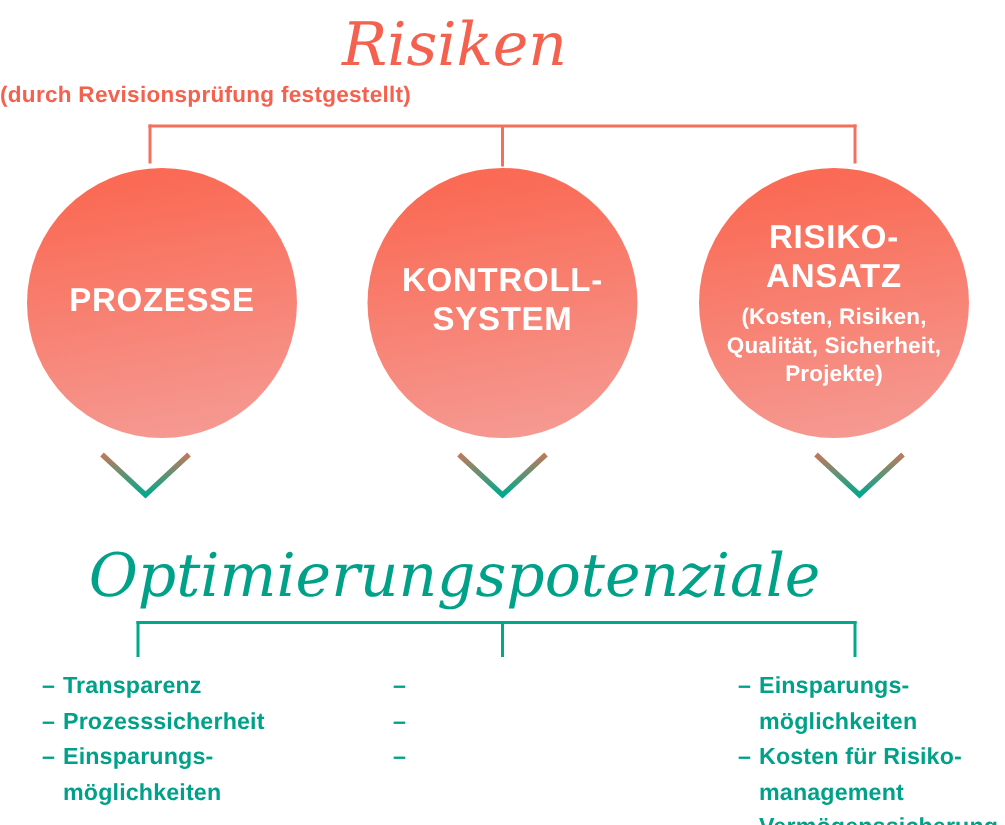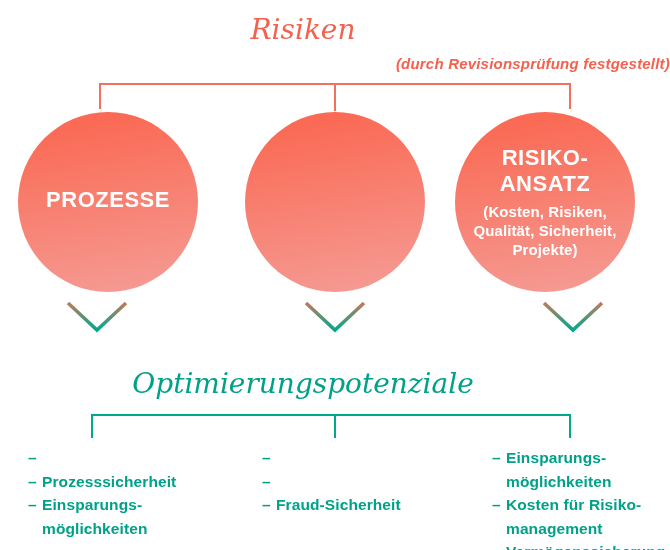--- a/index.html
+++ b/index.html
@@ -13,27 +13,27 @@
     --chevron-top:#c0795c;
   }
   html,body{margin:0;padding:0;background:#ffffff;}
   .stage{
     position:relative;width:670px;height:550px;background:#ffffff;
     font-family:"Liberation Sans",sans-serif;overflow:hidden;
   }
   .serif-title{
     position:absolute;left:0;width:606px;text-align:center;
     font-family:"DejaVu Serif","Liberation Serif",serif;
-    font-style:italic;font-weight:400;font-size:28px;line-height:48px;
+    font-style:italic;font-weight:400;font-size:40px;line-height:48px;
   }
   .risiken-title{top:6px;color:var(--coral-text);}
   .opt-title{top:344px;color:var(--teal-text);margin-top:16px;}
   .risiken-subtitle{
-    position:absolute;top:55px;left:0;width:670px;text-align:right;
-    font-size:15px;font-weight:600;color:var(--coral-text);letter-spacing:.2px;font-style:italic;
+    position:absolute;top:55px;left:0;width:670px;text-align:left;
+    font-size:15px;font-weight:600;color:var(--coral-text);letter-spacing:.2px;
   }
   .h-line,.v-line{position:absolute;}
   .h-line{height:2px;}
   .v-line{width:2px;}
   .coral{background:var(--coral-line);}
   .teal{background:var(--teal-line);}
   
   .tb-h{left:99px;top:83px;width:472px;}
   .tb-v1{left:99px;top:83px;height:26px;}
   .tb-v2{left:334px;top:84px;height:27px;}
@@ -44,21 +44,21 @@
   .bb-v2{left:334px;top:414px;height:24px;}
   .bb-v3{left:569px;top:414px;height:24px;}
   .circle{
     position:absolute;top:112px;width:180px;height:180px;border-radius:50%;
     background:linear-gradient(170deg,var(--circle-top) 10%,var(--circle-bottom) 95%);
     display:flex;flex-direction:column;align-items:center;justify-content:center;
     text-align:center;color:var(--circle-text);padding:0;box-sizing:border-box;
   }
   .circle-1{left:18px;}
   .circle-2{left:245px;}
-  .circle-3{left:455px;}
+  .circle-3{left:466px;}
   .circle-title{
     font-size:22px;font-weight:600;letter-spacing:.5px;line-height:26px;
     white-space:pre-line;margin-bottom:5px;
   }
   .circle-subtitle{
     font-size:15px;font-weight:600;line-height:19px;white-space:pre-line;letter-spacing:.1px;
   }
   .chevron{position:absolute;top:300px;width:64px;height:34px;}
   .chev-1{left:65px;}
   .chev-2{left:303px;}
@@ -89,20 +89,22 @@
     <div class="h-line coral tb-h"></div>
     <div class="v-line coral tb-v1"></div>
     <div class="v-line coral tb-v2"></div>
     <div class="v-line coral tb-v3"></div>
   </div>
 
   <div class="circle circle-1">
     <div class="circle-title">PROZESSE</div>
   </div>
   <div class="circle circle-2">
+    <div class="circle-title">KONTROLL-
+SYSTEM</div>
   </div>
   <div class="circle circle-3">
     <div class="circle-title">RISIKO-
 ANSATZ</div>
     <div class="circle-subtitle">(Kosten, Risiken,
 Qualität, Sicherheit,
 Projekte)</div>
   </div>
 
   <svg class="chevron chev-1" viewBox="0 0 64 34">
@@ -126,20 +128,21 @@
   <div>
     <div class="h-line teal bb-h"></div>
     <div class="v-line teal bb-v1"></div>
     <div class="v-line teal bb-v2"></div>
     <div class="v-line teal bb-v3"></div>
   </div>
 
   <div class="list list-1">
     <div class="list-item">
       <span class="dash">–</span>
+      <span class="item-text">Transparenz</span>
     </div>
     <div class="list-item">
       <span class="dash">–</span>
       <span class="item-text">Prozesssicherheit</span>
     </div>
     <div class="list-item">
       <span class="dash">–</span>
       <span class="item-text">Einsparungs-
 möglichkeiten</span>
     </div>
@@ -147,21 +150,20 @@
 
   <div class="list list-2">
     <div class="list-item">
       <span class="dash">–</span>
     </div>
     <div class="list-item">
       <span class="dash">–</span>
     </div>
     <div class="list-item">
       <span class="dash">–</span>
-      <span class="item-text">Fraud-Sicherheit</span>
     </div>
   </div>
 
   <div class="list list-3">
     <div class="list-item">
       <span class="dash">–</span>
       <span class="item-text">Einsparungs-
 möglichkeiten</span>
     </div>
     <div class="list-item">

